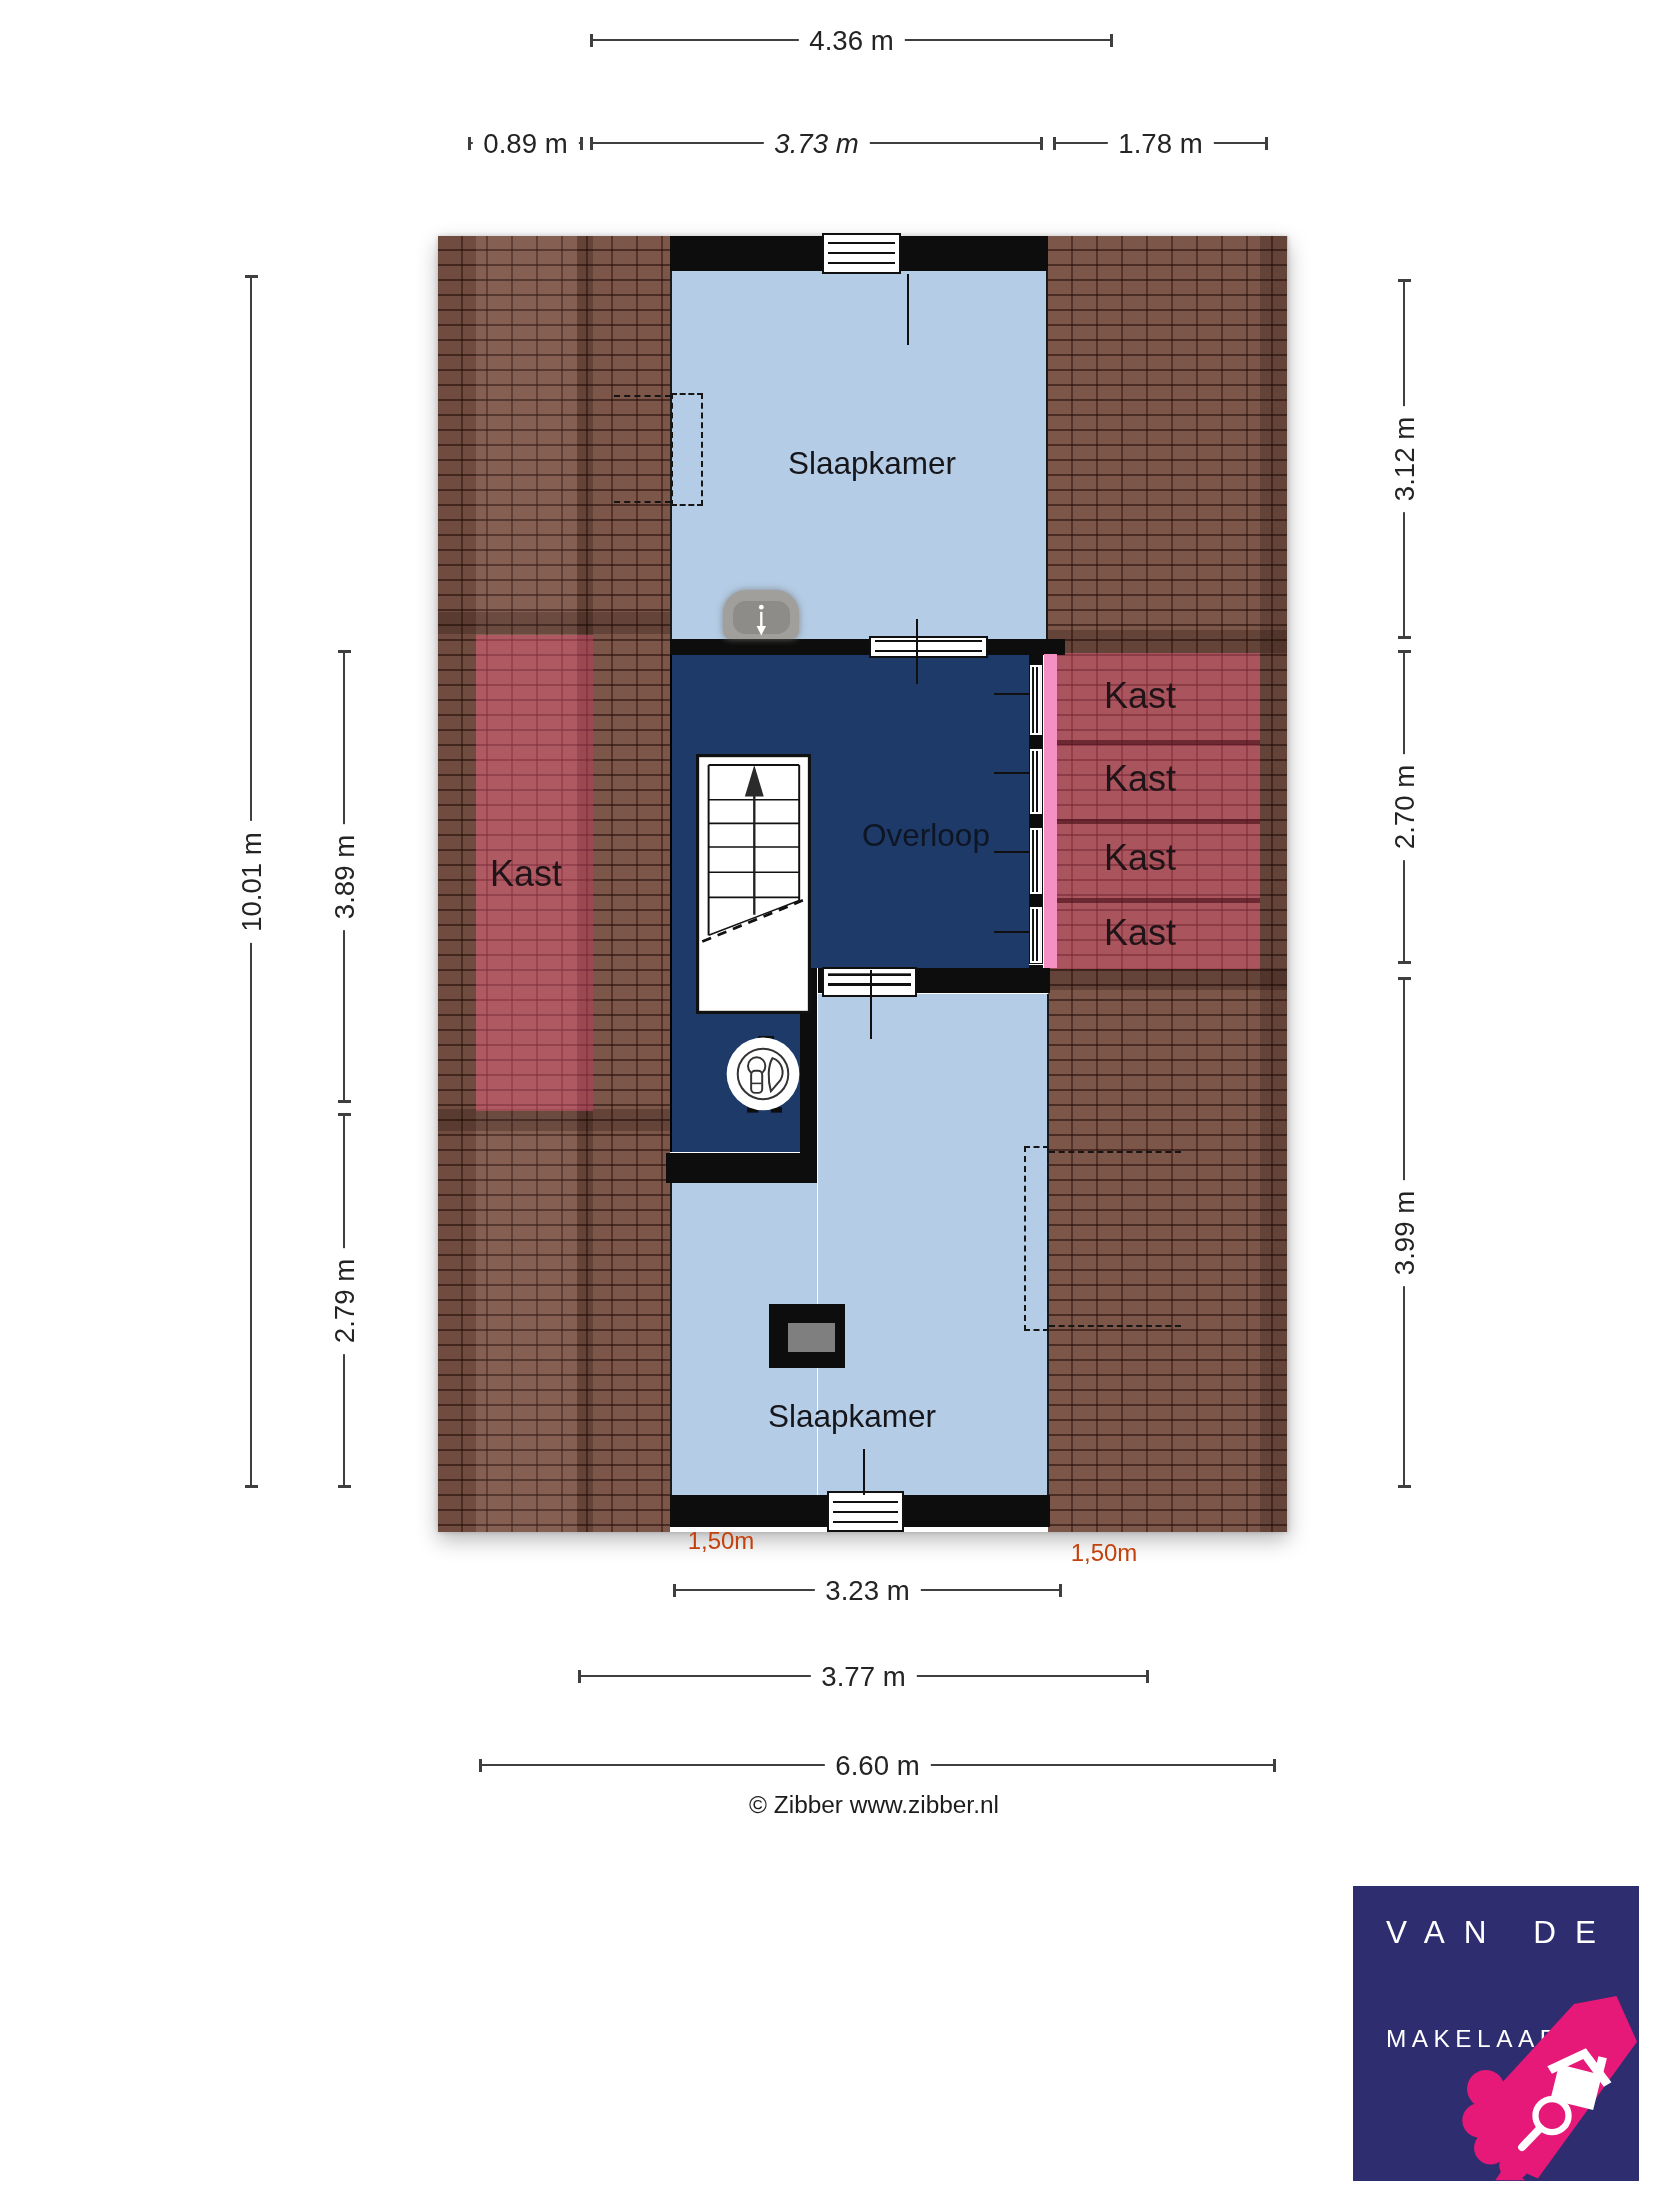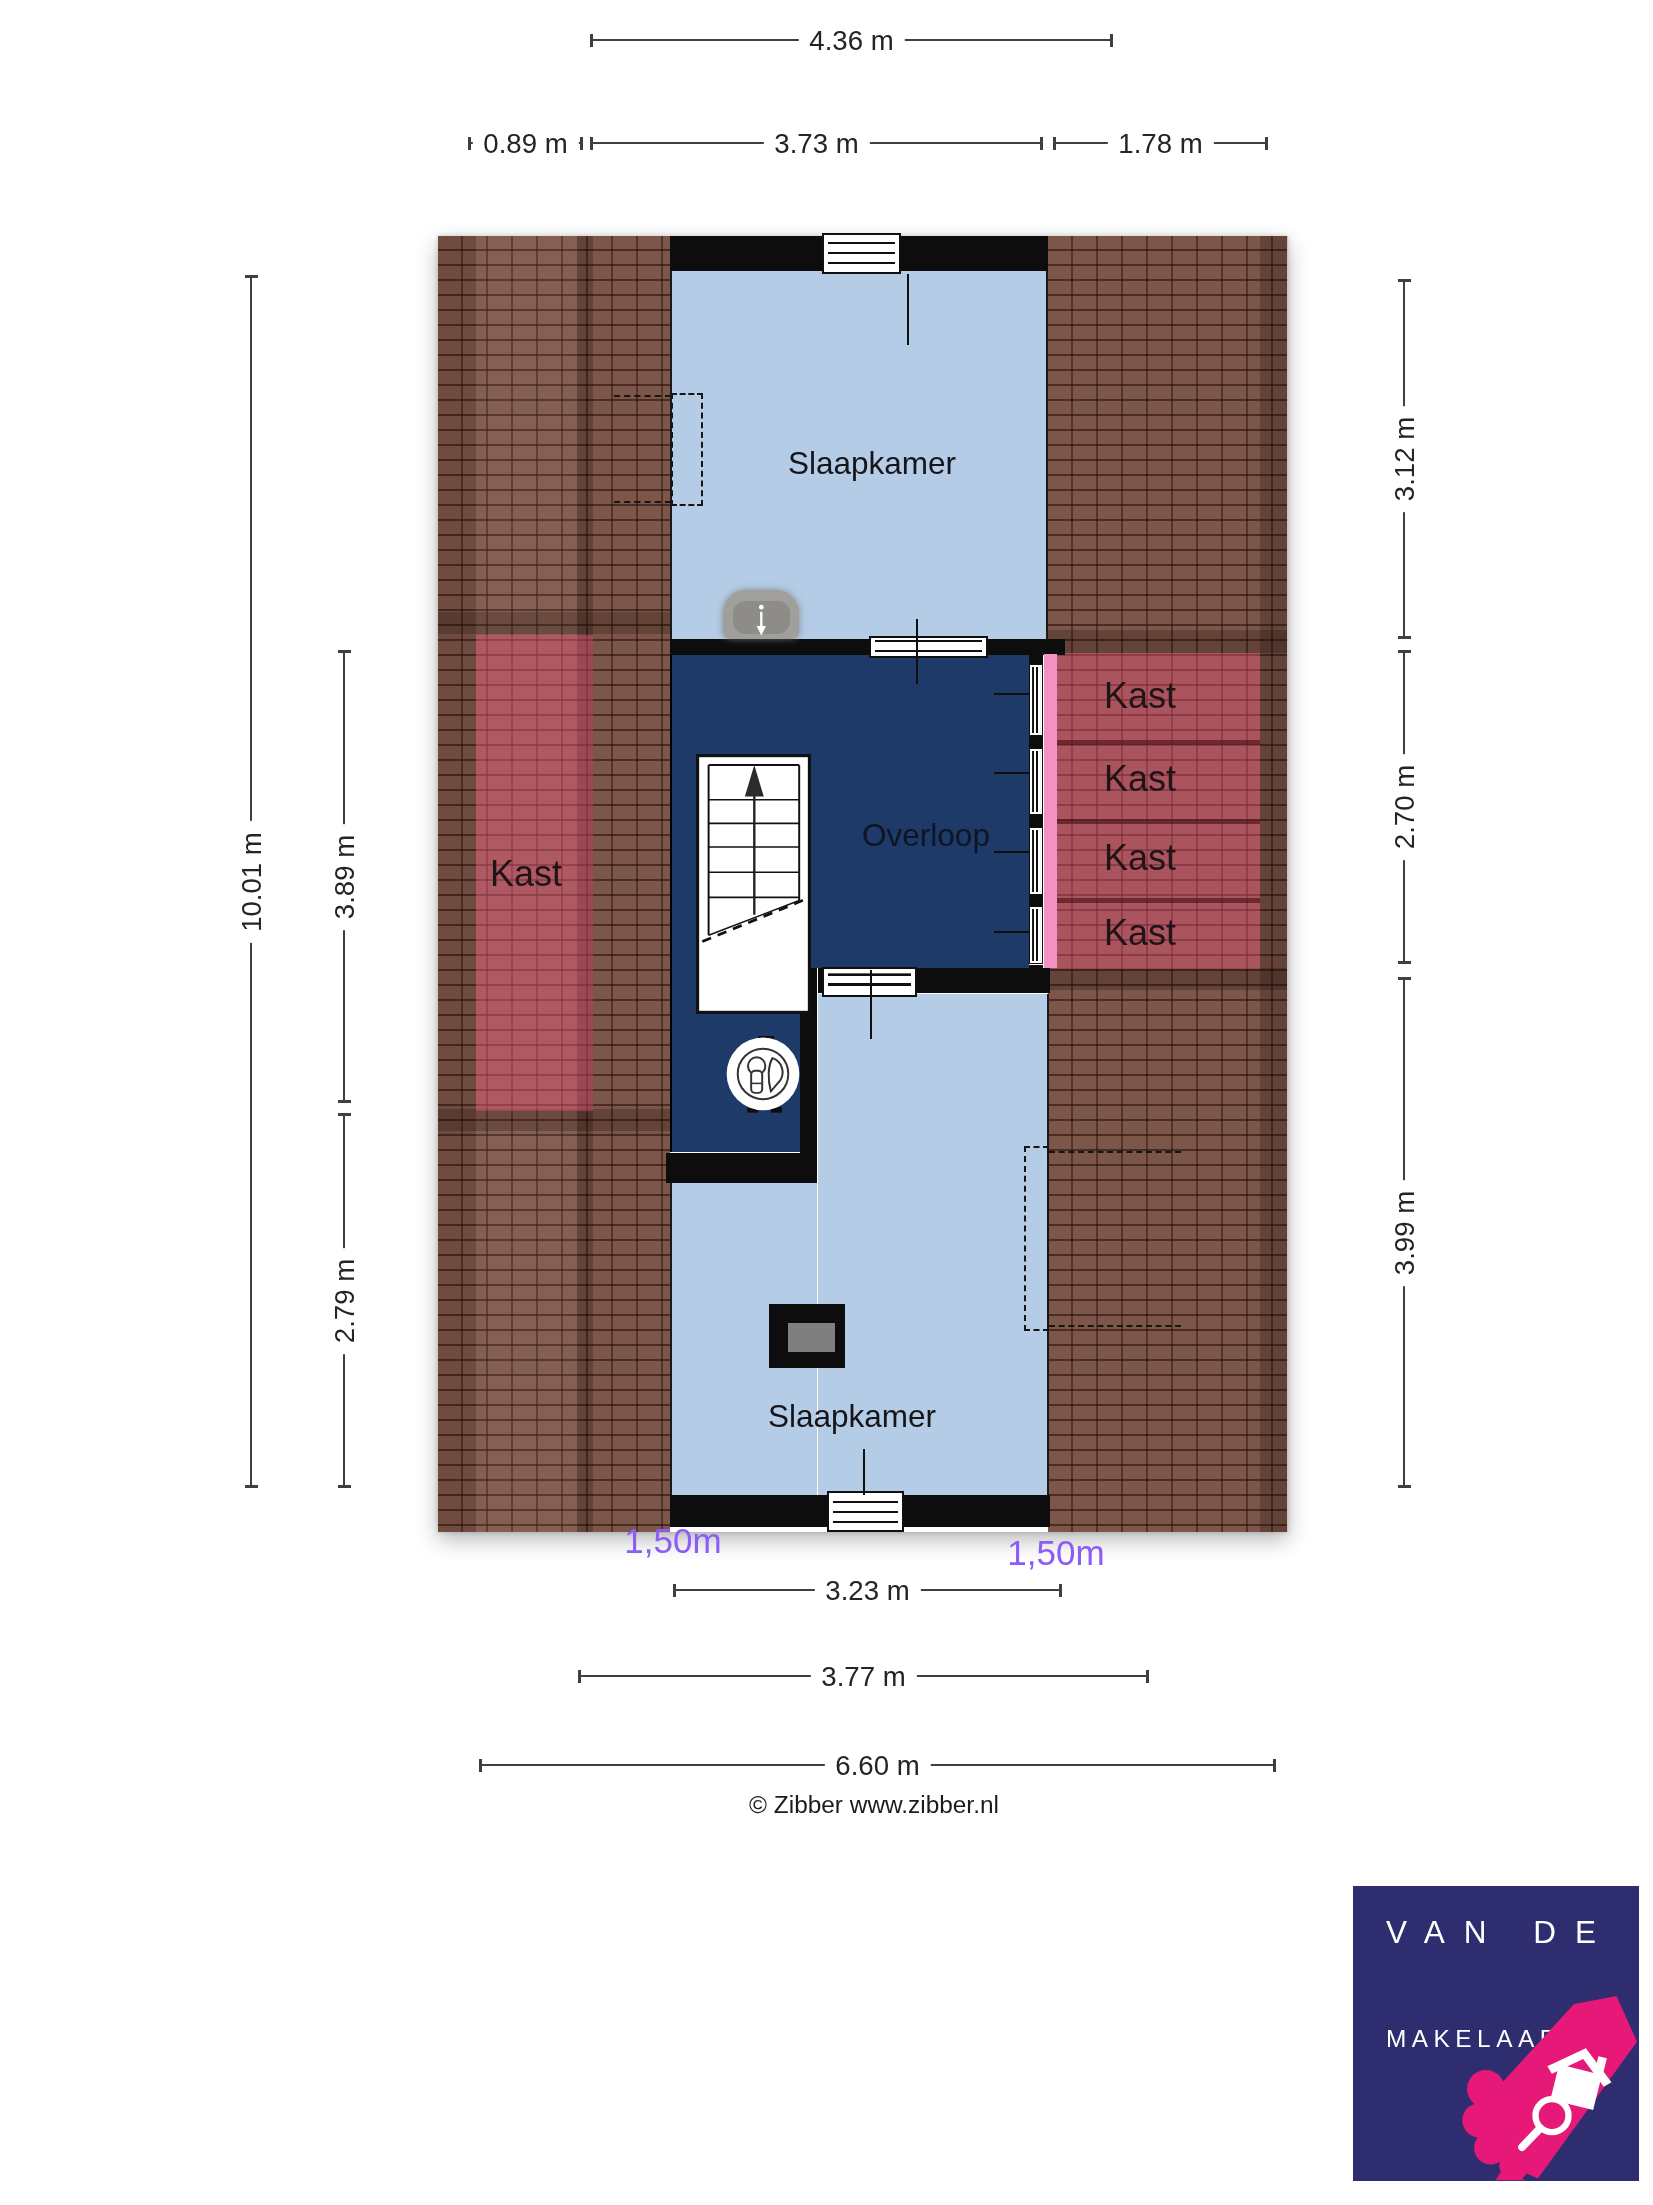--- a/index.html
+++ b/index.html
@@ -40,38 +40,38 @@
   .dim-h{height:0;border-top:2.4px solid #3f3f3f;}
   .dim-h::before,.dim-h::after{content:"";position:absolute;top:-7px;width:2.4px;height:13.4px;background:#3f3f3f;}
   .dim-h::before{left:-0.8px}.dim-h::after{right:-0.8px}
   .dim-v{width:0;border-left:2.4px solid #3f3f3f;}
   .dim-v::before,.dim-v::after{content:"";position:absolute;left:-7px;width:13.4px;height:2.4px;background:#3f3f3f;}
   .dim-v::before{top:-0.8px}.dim-v::after{bottom:-0.8px}
   .dim-lbl{position:absolute;left:50%;top:0;transform:translate(-50%,-50%);background:#fff;
            padding:0 11px;font-size:27.6px;line-height:1.15;color:#242424;white-space:nowrap;text-align:right;}
   .dim-lbl-v{position:absolute;top:50%;left:0;transform:translate(-50%,-50%) rotate(-90deg);background:#fff;
            padding:0 11px;font-size:27.6px;line-height:1.15;color:#242424;white-space:nowrap;}
-  .free-lbl{font-size:35px;color:#8b5cf6;white-space:nowrap;transform:translate(-50%,-50%);}
+  .free-lbl{font-size:24px;color:#c2410c;white-space:nowrap;transform:translate(-50%,-50%);margin-left:48px;}
   
   #disclaimer{left:441px;top:1789px;width:866px;text-align:center;font-size:24.4px;line-height:31px;color:#1c1c1c;}
   #logo{left:1353px;top:1886px;width:286px;height:295px;background:#2d2d6f;overflow:hidden;}
   #logo .l1{position:absolute;left:33px;top:28px;font-size:31.5px;letter-spacing:19px;color:#fff;}
   #logo .l2{position:absolute;left:30px;top:60px;font-size:69px;font-weight:bold;letter-spacing:0.8px;color:#fff;}
   #logo .l3{position:absolute;left:33px;top:139px;font-size:24.4px;letter-spacing:5.5px;color:#fff;}
 </style>
 </head>
 <body>
 
 <div class="abs dim-h" style="left:591px;top:39px;width:521px;">
   <span class="dim-lbl">4.36 m</span>
 </div>
 <div class="abs dim-h" style="left:469px;top:142px;width:113px;">
   <span class="dim-lbl">0.89 m</span>
 </div>
-<div class="abs dim-h" style="left:591px;top:142px;width:451px;">
+<div class="abs dim-h" style="left:591px;top:142px;width:451px;font-style:italic;">
   <span class="dim-lbl">3.73 m</span>
 </div>
 <div class="abs dim-h" style="left:1054px;top:142px;width:213px;">
   <span class="dim-lbl">1.78 m</span>
 </div>
 
 <div class="abs dim-v" style="left:250px;top:276px;height:1211px;">
   <span class="dim-lbl-v">10.01 m</span>
 </div>
 <div class="abs dim-v" style="left:343px;top:651px;height:451px;">

